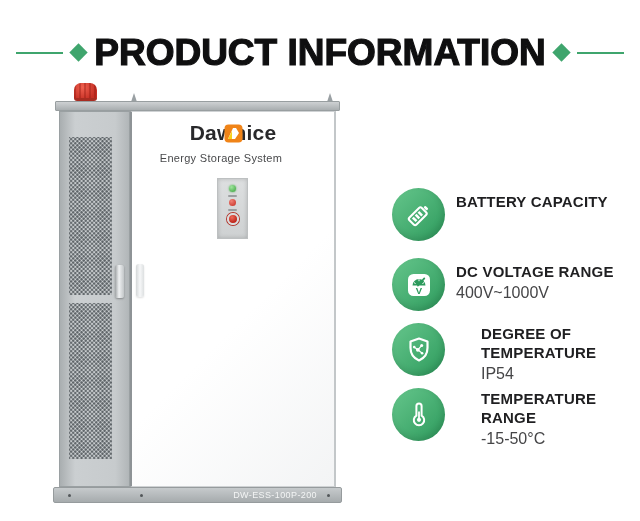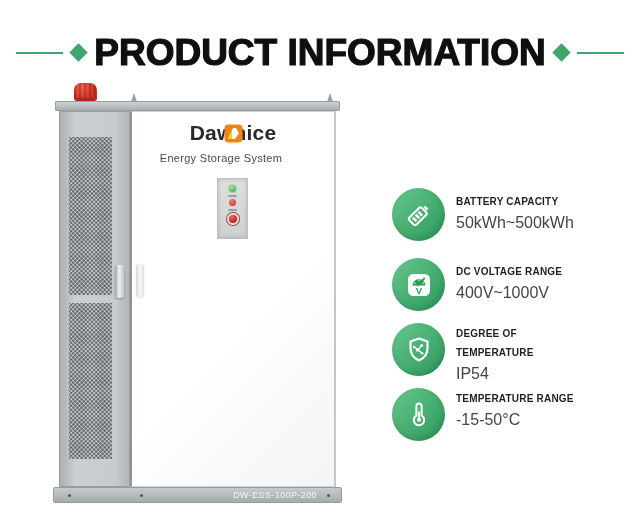--- a/index.html
+++ b/index.html
@@ -86,22 +86,22 @@
   
   .specs { position:absolute; left:392px; top:188px; width:248px; height:275px; }
   .spec-item { position:absolute; left:0; display:flex; gap:11px; width:248px; }
   .spec-item.s1 { top:0; } .spec-item.s2 { top:70px; }
   .spec-item.s3 { top:135px; } .spec-item.s4 { top:200px; }
   .spec-icon { width:53px; height:53px; border-radius:50%; flex:0 0 auto;
     background:linear-gradient(135deg,var(--icon-grad-1,#66c68c),var(--icon-grad-2,#2d9a5c));
     box-shadow:inset -2px -3px 6px rgba(0,0,0,.12);
     display:flex; align-items:center; justify-content:center; }
   .spec-text { padding-top:4px; }
-  .spec-item.s3 .spec-text, .spec-item.s4 .spec-text { padding-top:1px; }
-  .spec-title { font-size:10px; font-weight:700; color:#1f1f21;
+  .spec-item.s3 .spec-text, .spec-item.s4 .spec-text { padding-top:1px;margin-left:25px; }
+  .spec-title { font-size:15px; font-weight:700; color:#1f1f21;
     line-height:19px; letter-spacing:.2px; }
   .spec-title span { display:block; }
   .spec-value { font-size:16px; color:#454547; line-height:21px; margin-top:1px; }
 </style>
 </head>
 <body>
 
 <div class="page">
 
   <div class="header">
@@ -165,21 +165,20 @@
             <rect x="12.6" y="13.4" width="2.5" height="5.2" fill="#ffffff"></rect>
             <rect x="16.6" y="13.4" width="2.5" height="5.2" fill="#ffffff"></rect>
           </g>
         </svg>
       </div>
       <div class="spec-text">
         <div class="spec-title">
           <span>BATTERY CAPACITY</span>
             <span></span>
         </div>
-        <div class="spec-value">50kWh~500kWh</div>
       </div>
     </div>
 
     <div class="spec-item s2">
       <div class="spec-icon">
         <svg width="32" height="32" viewBox="0 0 32 32">
           <rect x="5" y="5" width="22" height="22" rx="5.5" fill="#ffffff"></rect>
           <path d="M9.5 16.5 A6.5 6.5 0 0 1 22.5 16.5 Z" fill="#2d9a5c"></path>
           <g stroke="#ffffff" stroke-width="1">
             <line x1="11" y1="13.6" x2="12.6" y2="14.6"></line>

